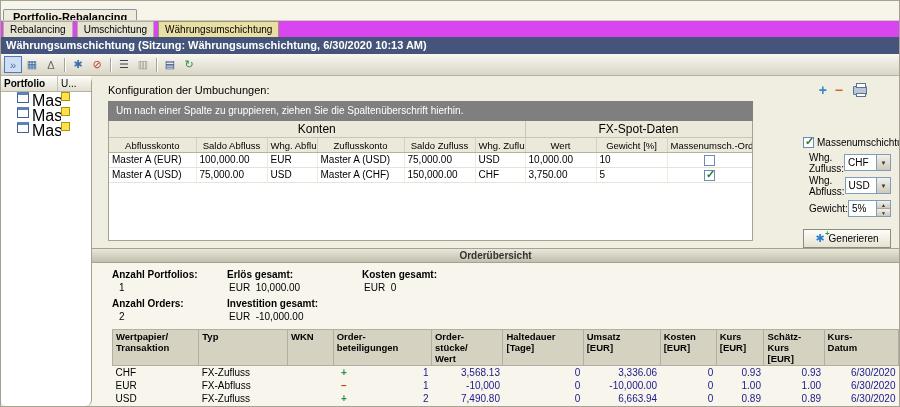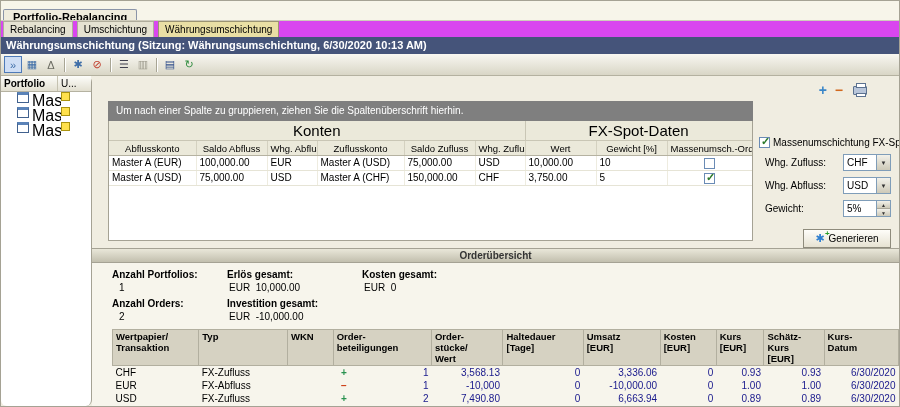--- a/index.html
+++ b/index.html
@@ -69,27 +69,27 @@
   .mini.minus { color:#d2691e; }
   .print-icon { display:inline-block; width:14px; height:9px; background:#b9c6da; border:1px solid #5c7290; border-radius:1px; position:relative; margin:0 10px 0 6px; }
   .print-icon::before { content:""; position:absolute; left:2px; top:-4px; width:8px; height:3px; background:#fff; border:1px solid #5c7290; }
   .print-icon::after  { content:""; position:absolute; left:2px; bottom:-3px; width:8px; height:2px; background:#fff; border:1px solid #5c7290; }
   .btn {
     background:linear-gradient(#fefdf9,#e6e2d2); border:1px solid #8e8b7c;
     font-family:inherit; font-size:10px; height:19px; padding:0 10px; cursor:default;
   }
   .btn.anwenden { margin-left:28px; width:84px; border:1px solid #4e70ad; box-shadow: inset 0 0 0 1px #b9c9e8; }
 
-  .config-main { display:flex; padding-left:16px; }
+  .config-main { display:flex; padding-left:16px;gap:44px; }
   .grid-area { width:645px; flex-shrink:0; }
   .groupby-bar { height:20px; background:#7f7f7f; color:#fff; line-height:20px; padding-left:8px; font-size:10px; white-space:nowrap; overflow:hidden; }
   .grid-box { background:#fff; border:1px solid #a5a294; border-top:none; height:120px; overflow:hidden; }
   table.cfg { border-collapse:collapse; width:100%; table-layout:fixed; font-size:10px; }
   .cfg td { padding:1px 3px; overflow:hidden; white-space:nowrap; height:14px; }
-  .cfg tr.grp td { background:#ebe9da; border-bottom:1px solid #c9c6b5; border-right:1px solid #c9c6b5; text-align:center; height:13px; font-size:15px; }
+  .cfg tr.grp td { background:#ebe9da; border-bottom:1px solid #c9c6b5; border-right:1px solid #c9c6b5; text-align:center; height:13px; font-size:12px; }
   .cfg tr.hdr td { background:#ebe9da; border-bottom:1px solid #b5b2a1; border-right:1px solid #d4d1c0; text-align:center; height:15px; font-size:9.5px; }
   .cfg tr.data td { border-bottom:1px solid #e6e4d6; border-right:1px solid #eeece0; }
   .cfg td.fxb { border-left:1px solid #77756a; }
   .cfg td.center { text-align:center; }
 
   .checkbox { display:inline-block; width:11px; height:11px; background:#fff; border:1px solid #6a8bb5; position:relative; vertical-align:middle; }
   .checkbox.checked::after { content:"✓"; position:absolute; top:-3px; left:1px; color:#2c7a2c; font-size:11px; font-weight:bold; }
 
   
   .side-panel { flex:1; padding:0 6px 0 6px; font-size:10px; overflow:hidden; }
@@ -189,20 +189,21 @@
         <span class="pp-icon"></span>
         <span class="pp-label">Master C</span>
         <span class="pp-flag"></span>
       </div>
     </div>
 
     <div class="content">
 
       <div class="config-zone">
         <div class="config-header">
+          <span class="config-title">Konfiguration der Umbuchungen:</span>
           <span class="spacer"></span>
           <span class="mini plus">+</span>
           <span class="mini minus">−</span>
           <span class="print-icon"></span>
         </div>
 
         <div class="config-main">
           <div class="grid-area">
             <div class="groupby-bar">Um nach einer Spalte zu gruppieren, ziehen Sie die Spaltenüberschrift hierhin.</div>
             <div class="grid-box">

